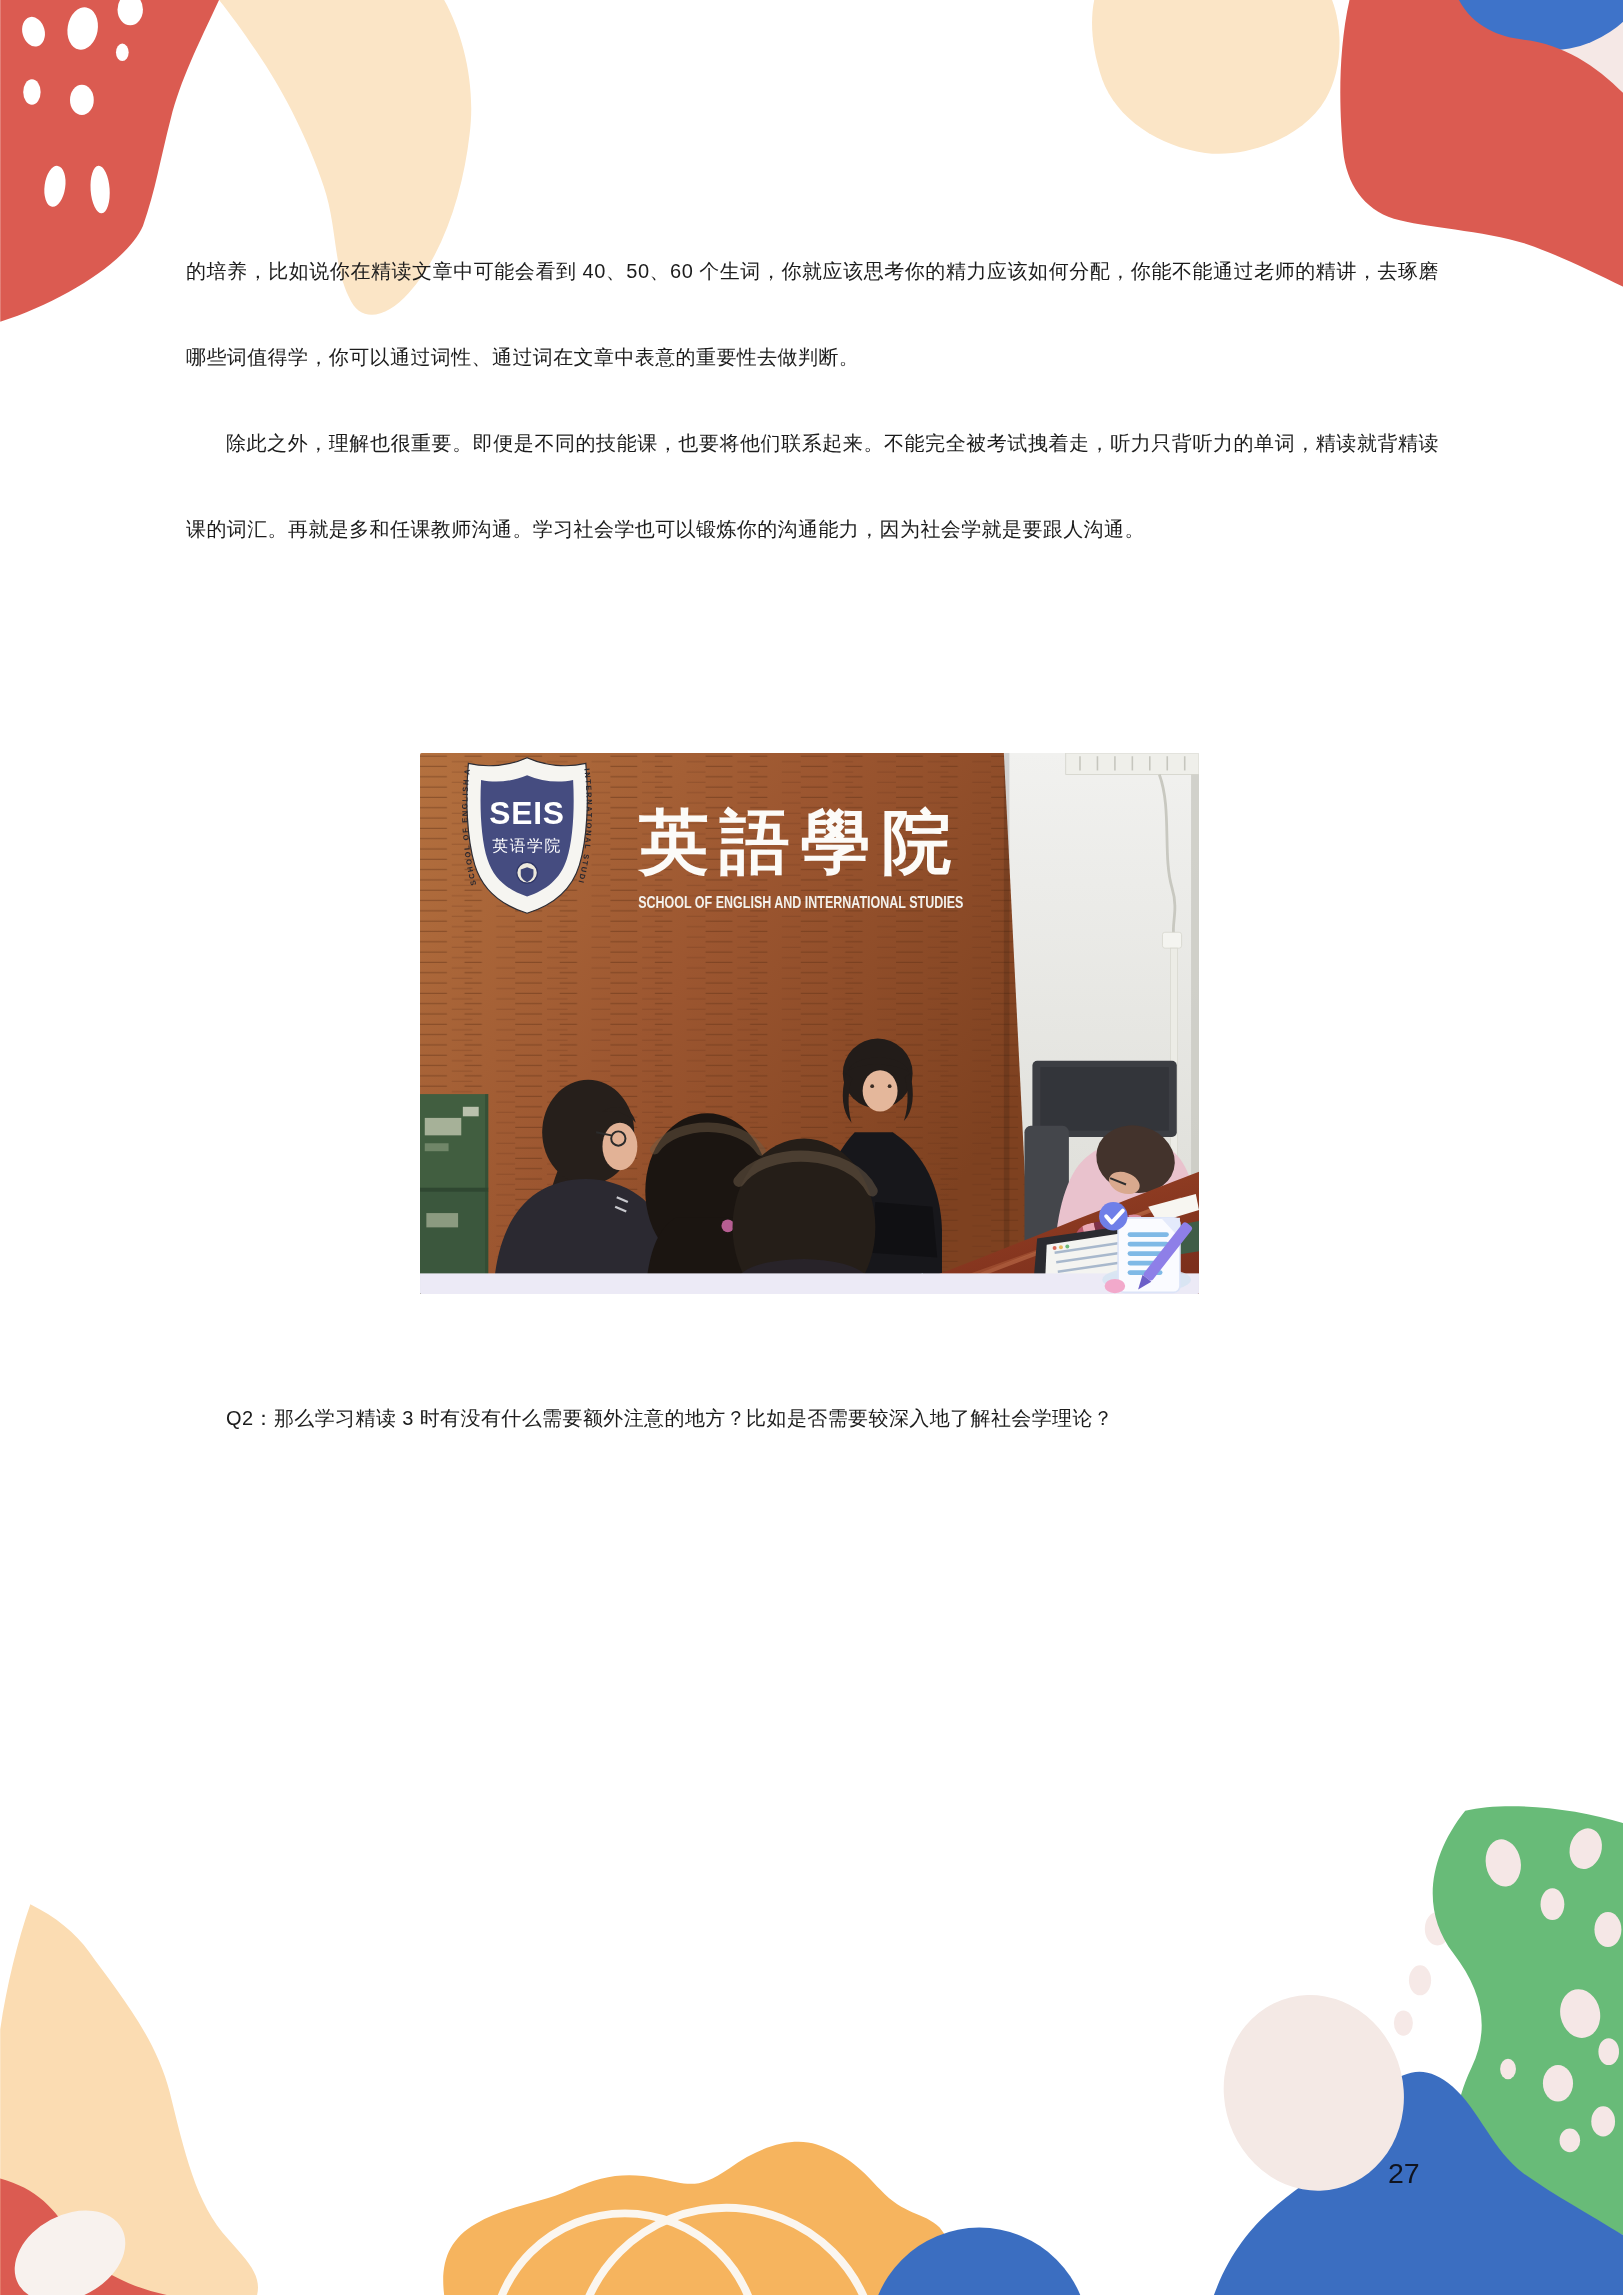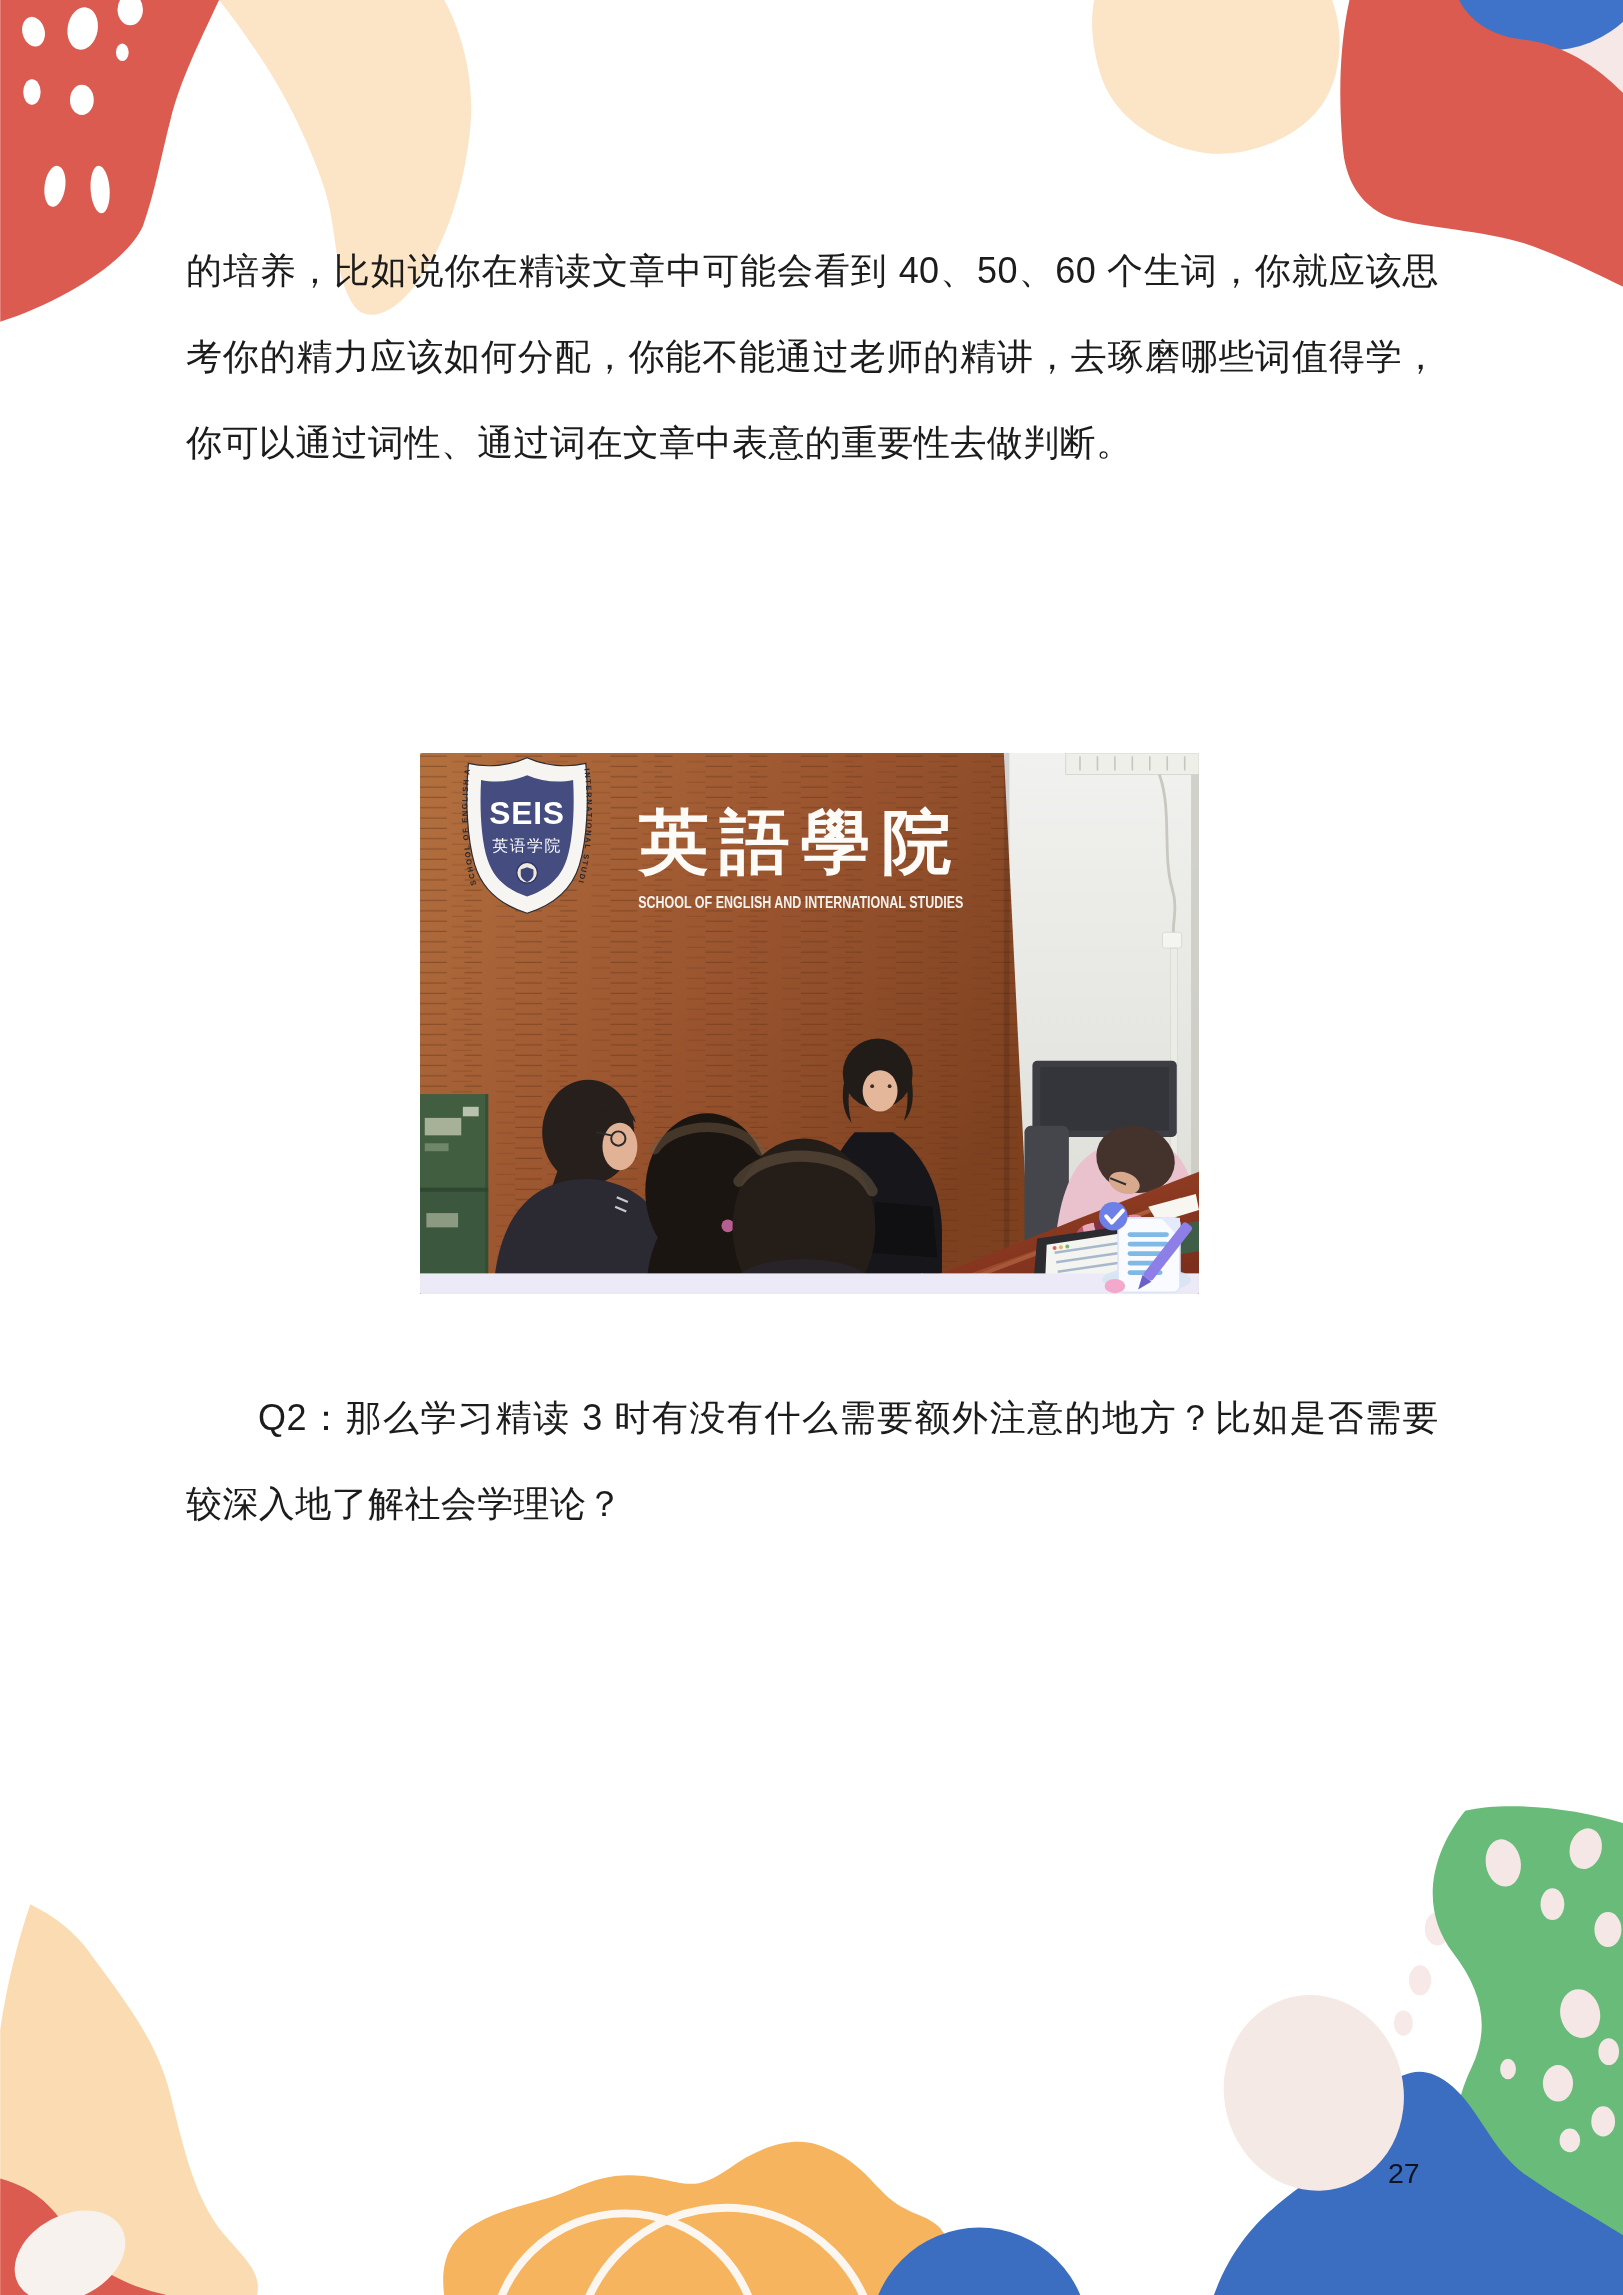--- a/index.html
+++ b/index.html
@@ -6,21 +6,21 @@
   body{
     width:1624px;height:2295px;position:relative;overflow:hidden;
     background:#ffffff;
     font-family:"Liberation Sans","DejaVu Sans",sans-serif;
   }
   .bg-deco{position:absolute;left:0;top:0;width:1624px;height:2295px;z-index:0;}
   .text-block{position:absolute;left:186px;width:1253px;z-index:2;}
   #block-top{top:228px;}
   #block-bottom{top:1375px;}
   .text-block p{
-    margin:0;font-size:36px;line-height:86px;color:#1c1c1c;
+    margin:0;font-size:20px;line-height:86px;color:#1c1c1c;
     text-align:justify;letter-spacing:0.4px;
   }
   .text-block p.indent{text-indent:2em;}
   .photo{
     position:absolute;left:420px;top:753px;width:779px;height:541px;
     z-index:3;border-radius:1.6px;overflow:hidden;
   }
   .page-number{
     position:absolute;left:1388px;top:2157px;z-index:4;
     font-size:28.5px;color:#10141f;
@@ -88,20 +88,21 @@
     <ellipse cx="2022" cy="2676" rx="15" ry="19"></ellipse>
     <ellipse cx="1980" cy="2700" rx="13" ry="15"></ellipse>
   </g>
 
   <path d="M1531,2895 C1558,2822 1600,2788 1642,2757 C1700,2712 1712,2662 1747,2632 C1777,2608 1802,2606 1832,2632 C1866,2662 1882,2712 1922,2742 C1962,2770 2002,2792 2048,2820 L2048,2895 Z" fill="#3B6EC1"></path>
   <ellipse cx="1657" cy="2640" rx="113" ry="124" transform="rotate(-14 1657 2640)" fill="#F4E9E5"></ellipse>
 </svg>
 
 <div class="text-block" id="block-top">
   <p>的培养，比如说你在精读文章中可能会看到 40、50、60 个生词，你就应该思考你的精力应该如何分配，你能不能通过老师的精讲，去琢磨哪些词值得学，你可以通过词性、通过词在文章中表意的重要性去做判断。</p>
+  <p class="indent">除此之外，理解也很重要。即便是不同的技能课，也要将他们联系起来。不能完全被考试拽着走，听力只背听力的单词，精读就背精读课的词汇。再就是多和任课教师沟通。学习社会学也可以锻炼你的沟通能力，因为社会学就是要跟人沟通。</p>
 </div>
 
 <div class="photo">
 <svg width="779" height="541" viewBox="0 0 982 682" xmlns="http://www.w3.org/2000/svg">
   <defs>
     <linearGradient id="wood" x1="0" y1="0" x2="1" y2="0.6">
       <stop offset="0" stop-color="#B4713F"></stop>
           <stop offset="0.5" stop-color="#9C5630"></stop>
           <stop offset="1" stop-color="#7E4120"></stop>
     </linearGradient>

